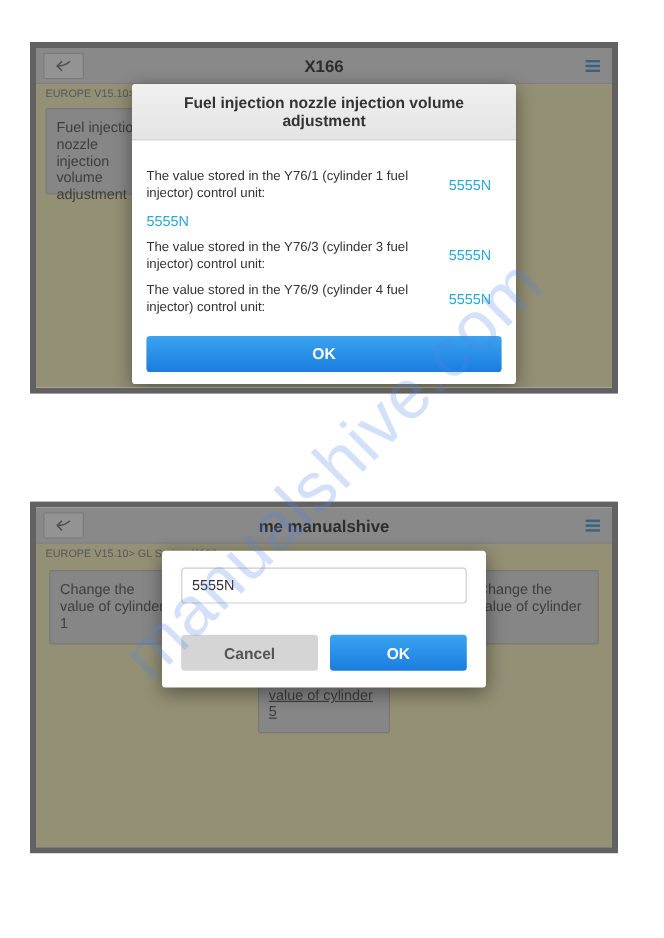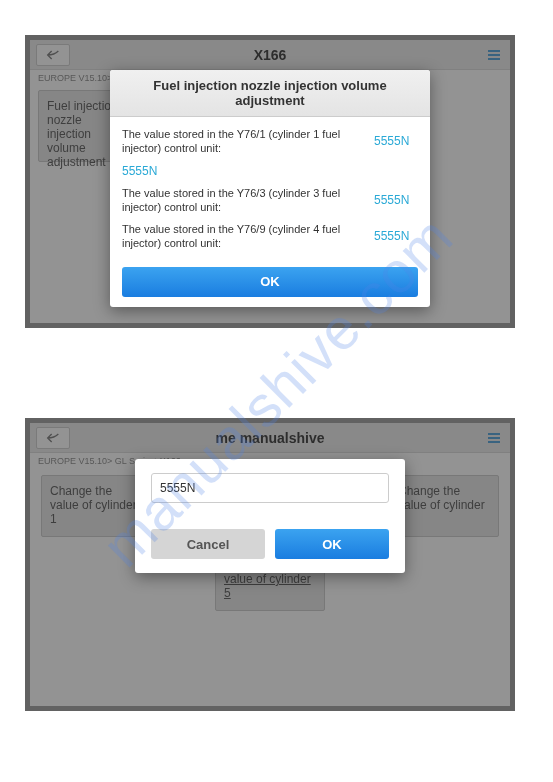--- a/index.html
+++ b/index.html
@@ -31,21 +31,21 @@
   }
   .device {
     width: 490px;
     background: #626262;
     padding: 5px;
     position: relative;
     margin-bottom: 90px;
   }
   .device:last-of-type { margin-bottom: 0; }
   .screen {
-    background: #ffffff;
+    background: #fef9c3;
     position: relative;
     height: 283px;
     overflow: hidden;
   }
   .topbar {
     height: 30px;
     background: #eaeaea;
     display: flex;
     align-items: center;
     position: relative;
@@ -123,21 +123,21 @@
   .dialog-header {
     background: linear-gradient(#f0f0f0, #e4e4e4);
     padding: 8px;
     text-align: center;
     font-size: 13px;
     font-weight: bold;
     color: #333;
     border-bottom: 1px solid #ccc;
   }
   .dialog-body {
-    padding: 6px 12px 10px;
+    padding: 19px 12px 10px;
   }
   .value-row {
     display: flex;
     align-items: center;
     gap: 10px;
     padding: 4px 0;
   }
   .value-label {
     flex: 1;
     font-size: 11px;

